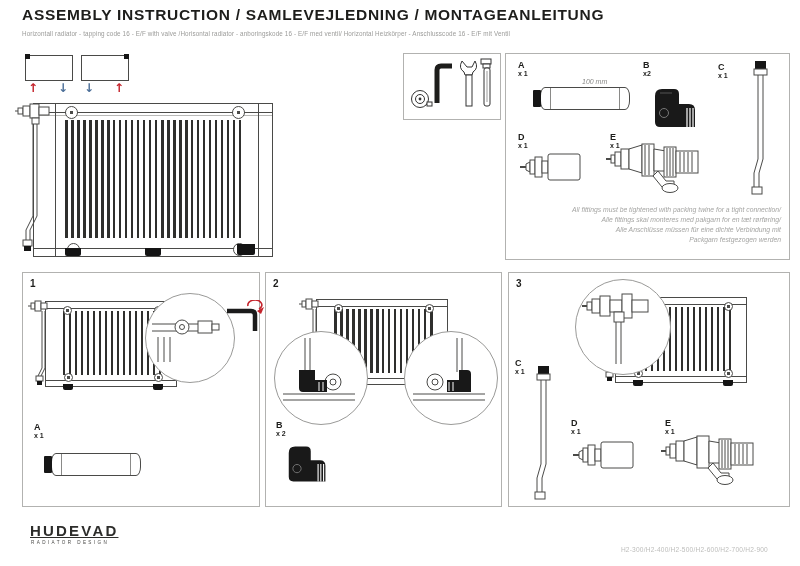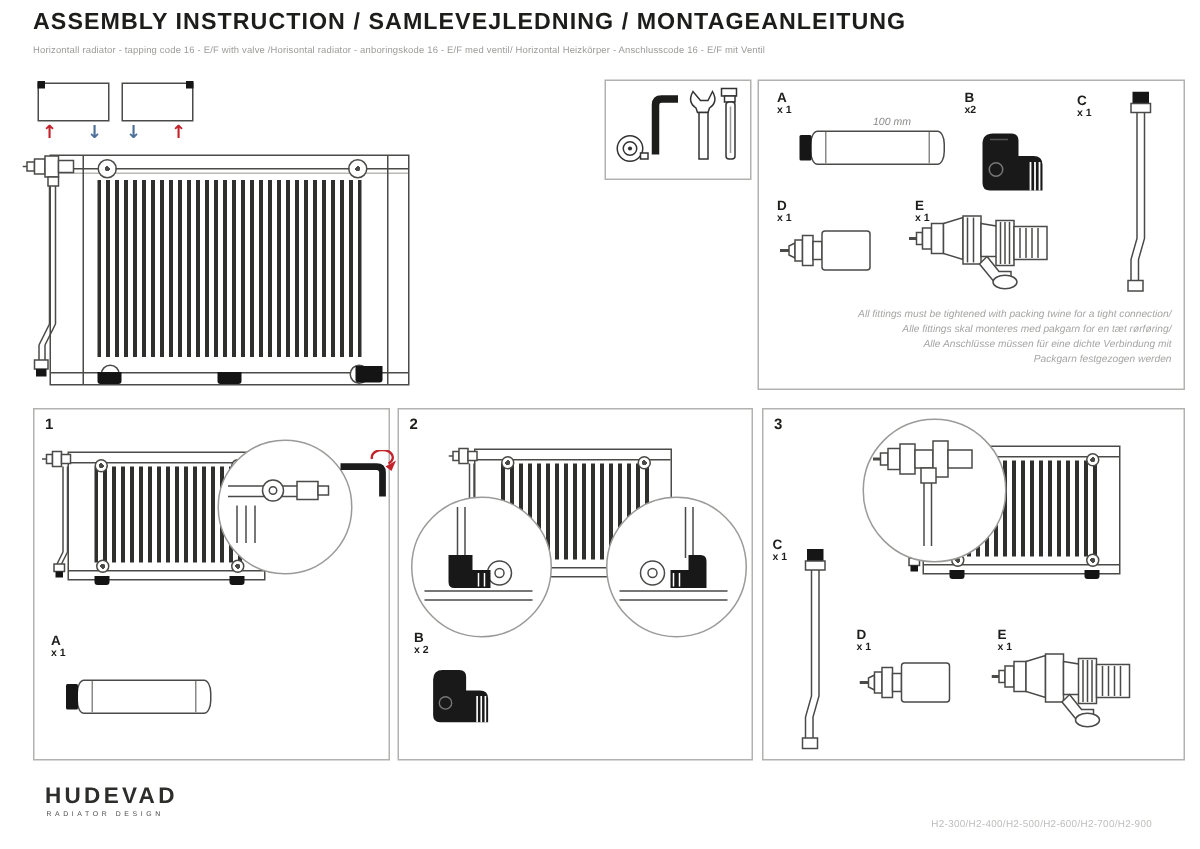--- a/index.html
+++ b/index.html
@@ -60,21 +60,21 @@
   .panel { position:absolute; top:272px; height:233px; border:1px solid #b2b2b0; background:#fff; }
   .p1 { left:22px;  width:236px; }
   .p2 { left:265px; width:235px; }
   .p3 { left:508px; width:280px; }
   .step-num { position:absolute; left:7px; top:5px; font-size:10px; font-weight:bold; }
   .mag { position:absolute; border:1.5px solid #9a9a98; border-radius:50%; background:#fff; z-index:3; }
   .over { position:absolute; z-index:4; }
   .abs { position:absolute; }
   
   .brand { position:absolute; left:30px; top:522px; font-size:15px; font-weight:bold;
-           letter-spacing:2.2px; color:#2d2d2b; }
+           letter-spacing:2.2px; color:#2d2d2b;text-decoration:underline; }
   .brand-tag { position:absolute; left:31px; top:540px; font-size:4.6px; letter-spacing:2.4px; color:#4a4a48; }
   .models { position:absolute; right:24px; top:546px; font-size:6.6px; color:#bdbdbb; letter-spacing:0.2px; }
   svg { display:block; }
 </style>
 </head>
 <body>
 
 <div class="page">
 
   <div class="title">ASSEMBLY INSTRUCTION / SAMLEVEJLEDNING / MONTAGEANLEITUNG</div>

